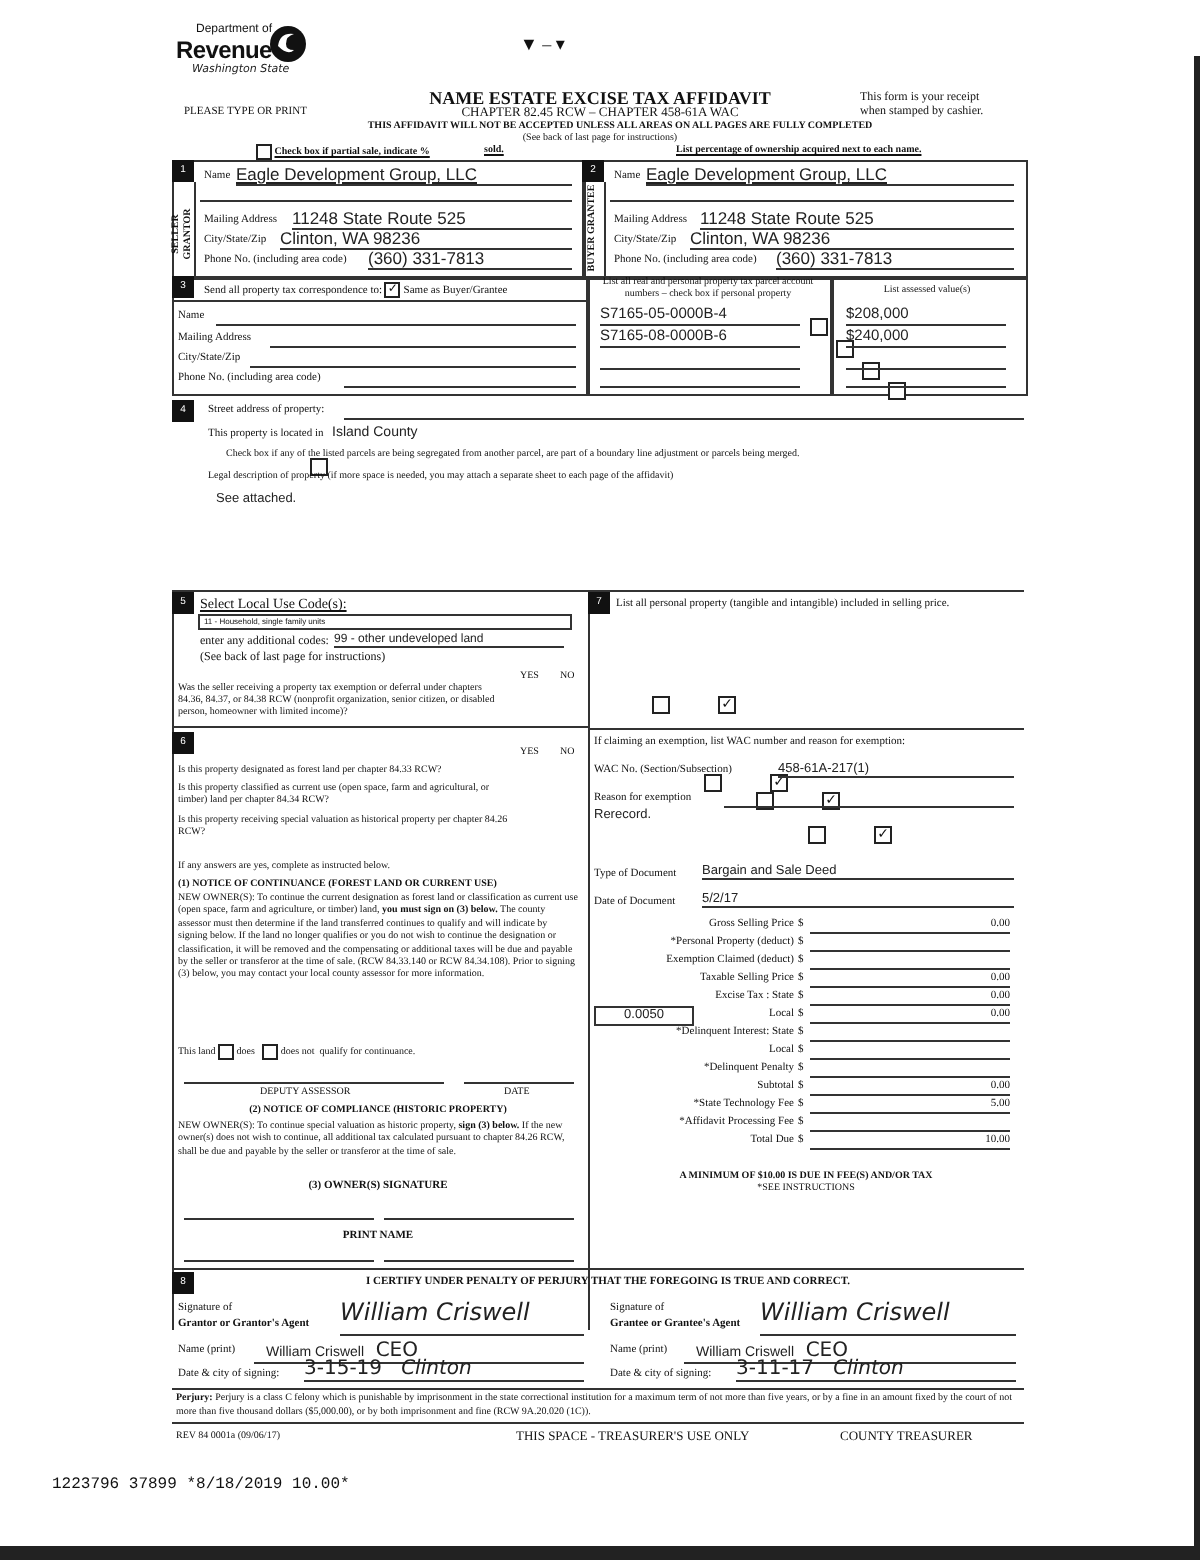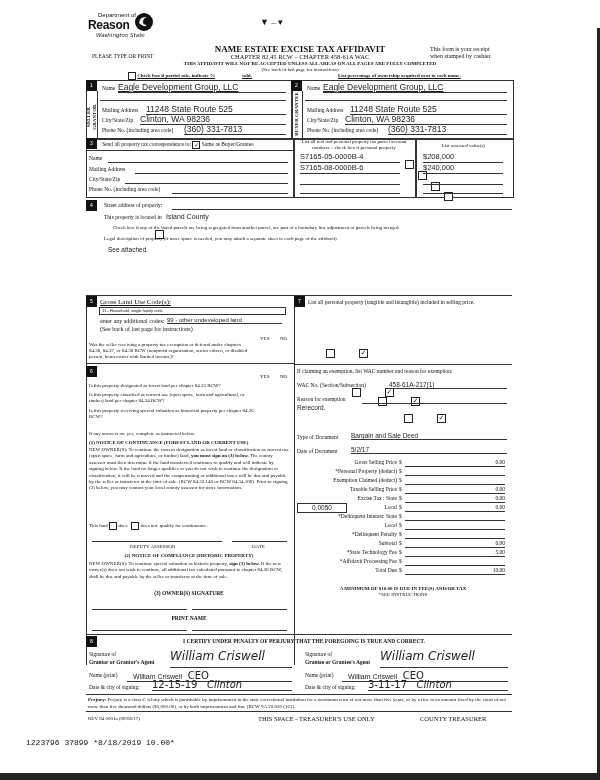--- a/index.html
+++ b/index.html
@@ -30,21 +30,21 @@
 
 
 
 
 <div class="abs" style="left:597px;top:28px;width:3px;height:752px;background:#222;"></div>
 <div class="abs" style="left:0;top:773px;width:600px;height:7px;background:#222;"></div>
 
 
 <div class="abs" style="left:88px;top:12px;width:70px;height:34px;">
   <div class="sans" style="position:absolute;left:10px;top:0;font-size:6px;">Department of</div>
-  <div class="sans b" style="position:absolute;left:0;top:6px;font-size:12px;letter-spacing:-0.3px;">Reason</div>
+  <div class="sans b" style="position:absolute;left:0;top:6px;font-size:12px;letter-spacing:-0.3px;">Revenue</div>
   <div class="hw" style="position:absolute;left:8px;top:20px;font-size:5.5px;">Washington State</div>
   <svg style="position:absolute;left:46px;top:0;" width="20" height="20" viewBox="0 0 20 20">
     <circle cx="10" cy="10" r="9" fill="#111"></circle>
     <path d="M5 11 Q6 4 13 5 Q9 6 9 10 Q9 13 13 13 Q10 16 5 11 Z" fill="#fff"></path>
   </svg>
 </div>
 <div class="abs" style="left:260px;top:17px;font-size:9px;">▼ – ▾</div>
 
 <div class="abs b c" style="left:200px;top:44px;width:200px;font-size:9px;">NAME ESTATE EXCISE TAX AFFIDAVIT</div>
 <div class="abs c t65" style="left:200px;top:53px;width:200px;">CHAPTER 82.45 RCW – CHAPTER 458-61A WAC</div>
@@ -137,21 +137,21 @@
 <span class="cb abs" style="left:103px;top:224px;"></span>
 <div class="abs t5" style="left:113px;top:225px;">Check box if any of the listed parcels are being segregated from another parcel, are part of a boundary line adjustment or parcels being merged.</div>
 <div class="abs t5" style="left:104px;top:236px;">Legal description of property (if more space is needed, you may attach a separate sheet to each page of the affidavit)</div>
 <div class="abs fillsm" style="left:108px;top:246px;">See attached.</div>
 
 
 <div class="line" style="left:86px;top:295px;width:209px;"></div>
 <div class="vline" style="left:86px;top:295px;height:370px;"></div>
 <div class="vline" style="left:294px;top:295px;height:370px;"></div>
 <div class="secnum" style="left:86px;top:296px;width:11px;height:11px;line-height:11px;">5</div>
-<div class="abs t7" style="left:100px;top:298px;text-decoration:underline;">Gross Land Use Code(s):</div>
+<div class="abs t7" style="left:100px;top:298px;text-decoration:underline;">Select Local Use Code(s):</div>
 <div class="abs box sans" style="left:99px;top:307px;width:183px;height:6px;font-size:4px;line-height:6px;padding-left:2px;">11 - Household, single family units</div>
 <div class="abs t6" style="left:100px;top:318px;">enter any additional codes:</div>
 <div class="abs fillsm ul" style="left:167px;top:317px;width:115px;font-size:6px;">99 - other undeveloped land</div>
 <div class="abs t6" style="left:100px;top:326px;">(See back of last page for instructions)</div>
 <div class="abs t5" style="left:260px;top:336px;">YES</div>
 <div class="abs t5" style="left:280px;top:336px;">NO</div>
 <div class="abs t5" style="left:89px;top:342px;width:160px;">Was the seller receiving a property tax exemption or deferral under chapters 84.36, 84.37, or 84.38 RCW (nonprofit organization, senior citizen, or disabled person, homeowner with limited income)?</div>
 <span class="cb abs" style="left:261px;top:343px;"></span>
 <span class="cb abs" style="left:281px;top:343px;">✓</span>
 
@@ -285,21 +285,21 @@
 <div class="abs t55" style="left:89px;top:651px;">Signature of</div>
 <div class="abs t55 b" style="left:89px;top:659px;">Grantor or Grantor's Agent</div>
 <div class="abs hw ul" style="left:170px;top:645px;width:122px;font-size:12px;height:22px;line-height:22px;">William Criswell</div>
 <div class="abs t55" style="left:89px;top:672px;">Name (print)</div>
 <div class="abs fillsm ul" style="left:127px;top:670px;width:165px;">
   <span style="margin-left:6px;font-size:7px;">William Criswell</span>
   <span class="hw" style="font-size:10px;font-style:normal;margin-left:4px;">CEO</span>
 </div>
 <div class="abs t55" style="left:89px;top:684px;">Date &amp; city of signing:</div>
 <div class="abs hw ul" style="left:152px;top:679px;width:140px;font-size:10px;font-style:normal;">
-  <span>12-15-19</span>&nbsp;&nbsp;
+  <span>3-15-19</span>&nbsp;&nbsp;
   <span class="hw">Clinton</span>
 </div>
 
 <div class="abs t55" style="left:305px;top:651px;">Signature of</div>
 <div class="abs t55 b" style="left:305px;top:659px;">Grantee or Grantee's Agent</div>
 <div class="abs hw ul" style="left:380px;top:645px;width:128px;font-size:12px;height:22px;line-height:22px;">William Criswell</div>
 <div class="abs t55" style="left:305px;top:672px;">Name (print)</div>
 <div class="abs fillsm ul" style="left:342px;top:670px;width:166px;">
   <span style="margin-left:6px;font-size:7px;">William Criswell</span>
   <span class="hw" style="font-size:10px;font-style:normal;margin-left:4px;">CEO</span>

